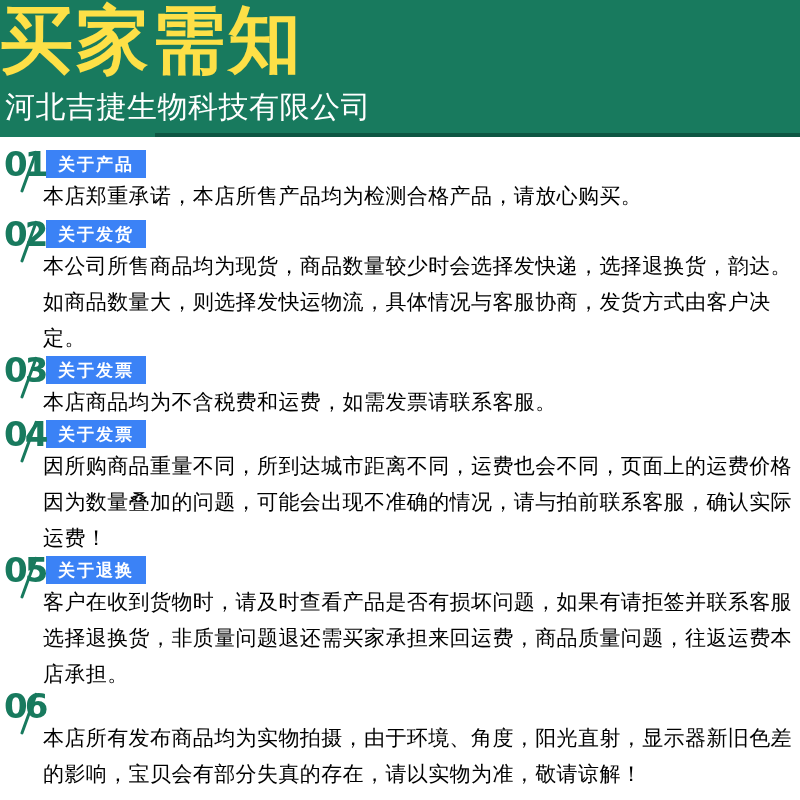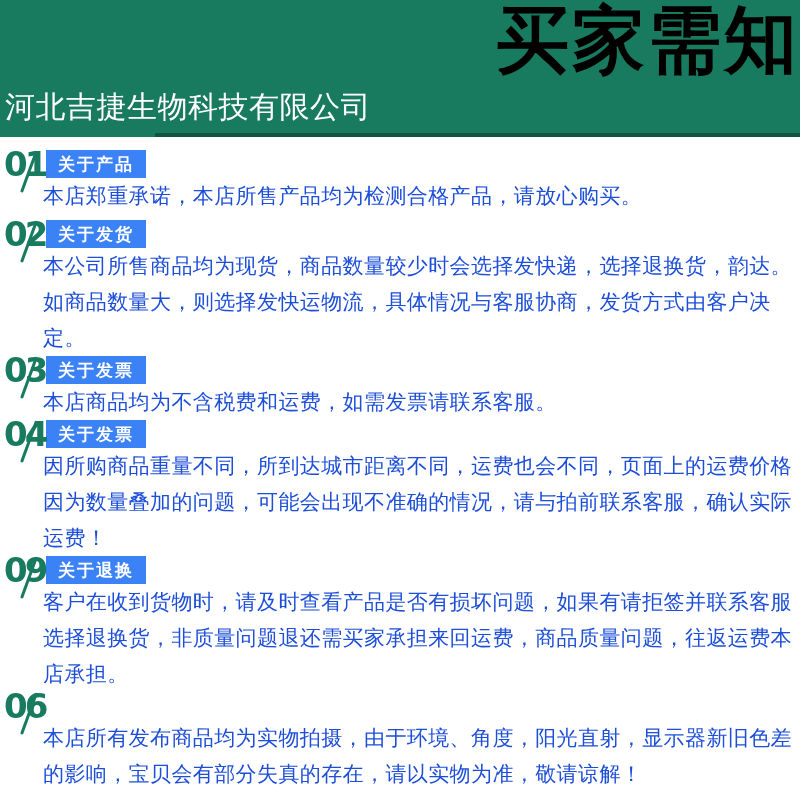--- a/index.html
+++ b/index.html
@@ -14,22 +14,22 @@
   .banner {
     position: relative;
     width: 800px;
     height: 137px;
     background: #187A5E;
     overflow: visible;
   }
   .banner-title {
     margin: 0;
     padding-top: 2px;
-    text-align: right;
-    color: #000000;
+    text-align: left;
+    color: #fde047;
     font-family: "Liberation Serif", "DejaVu Serif", serif;
     font-weight: bold;
     font-size: 73px;
     line-height: 78px;
     letter-spacing: 3px;
   }
   .company-name {
     margin: 11px 0 0 5px;
     color: #ffffff;
     font-family: "Liberation Serif", "DejaVu Serif", serif;
@@ -88,21 +88,21 @@
     color: #ffffff;
     font-family: "DejaVu Sans", "Liberation Sans", sans-serif;
     font-weight: 700;
     font-size: 17px;
     letter-spacing: 2px;
     white-space: nowrap;
   }
   .sec-body {
     margin: 0 0 0 43px;
     width: 757px;
-    color: #1d4ed8;
+    color: #000000;
     font-family: "Liberation Serif", "DejaVu Serif", serif;
     font-size: 21px;
     line-height: 36px;
     letter-spacing: 0.4px;
     white-space: pre-line;
   }
 </style>
 </head>
 <body>
 
@@ -157,21 +157,21 @@
       <span class="sec-badge">关于发票</span>
     </div>
     <p class="sec-body">因所购商品重量不同，所到达城市距离不同，运费也会不同，页面上的运费价格
 因为数量叠加的问题，可能会出现不准确的情况，请与拍前联系客服，确认实际
 运费！</p>
   </section>
 
   <section class="notice-section">
     <div class="sec-header">
       <span class="sec-number">
-        <span>09</span>
+        <span>05</span>
         <span class="sec-slash"></span>
       </span>
       <span class="sec-badge">关于退换</span>
     </div>
     <p class="sec-body">客户在收到货物时，请及时查看产品是否有损坏问题，如果有请拒签并联系客服
 选择退换货，非质量问题退还需买家承担来回运费，商品质量问题，往返运费本
 店承担。</p>
   </section>
 
   <section class="notice-section">

